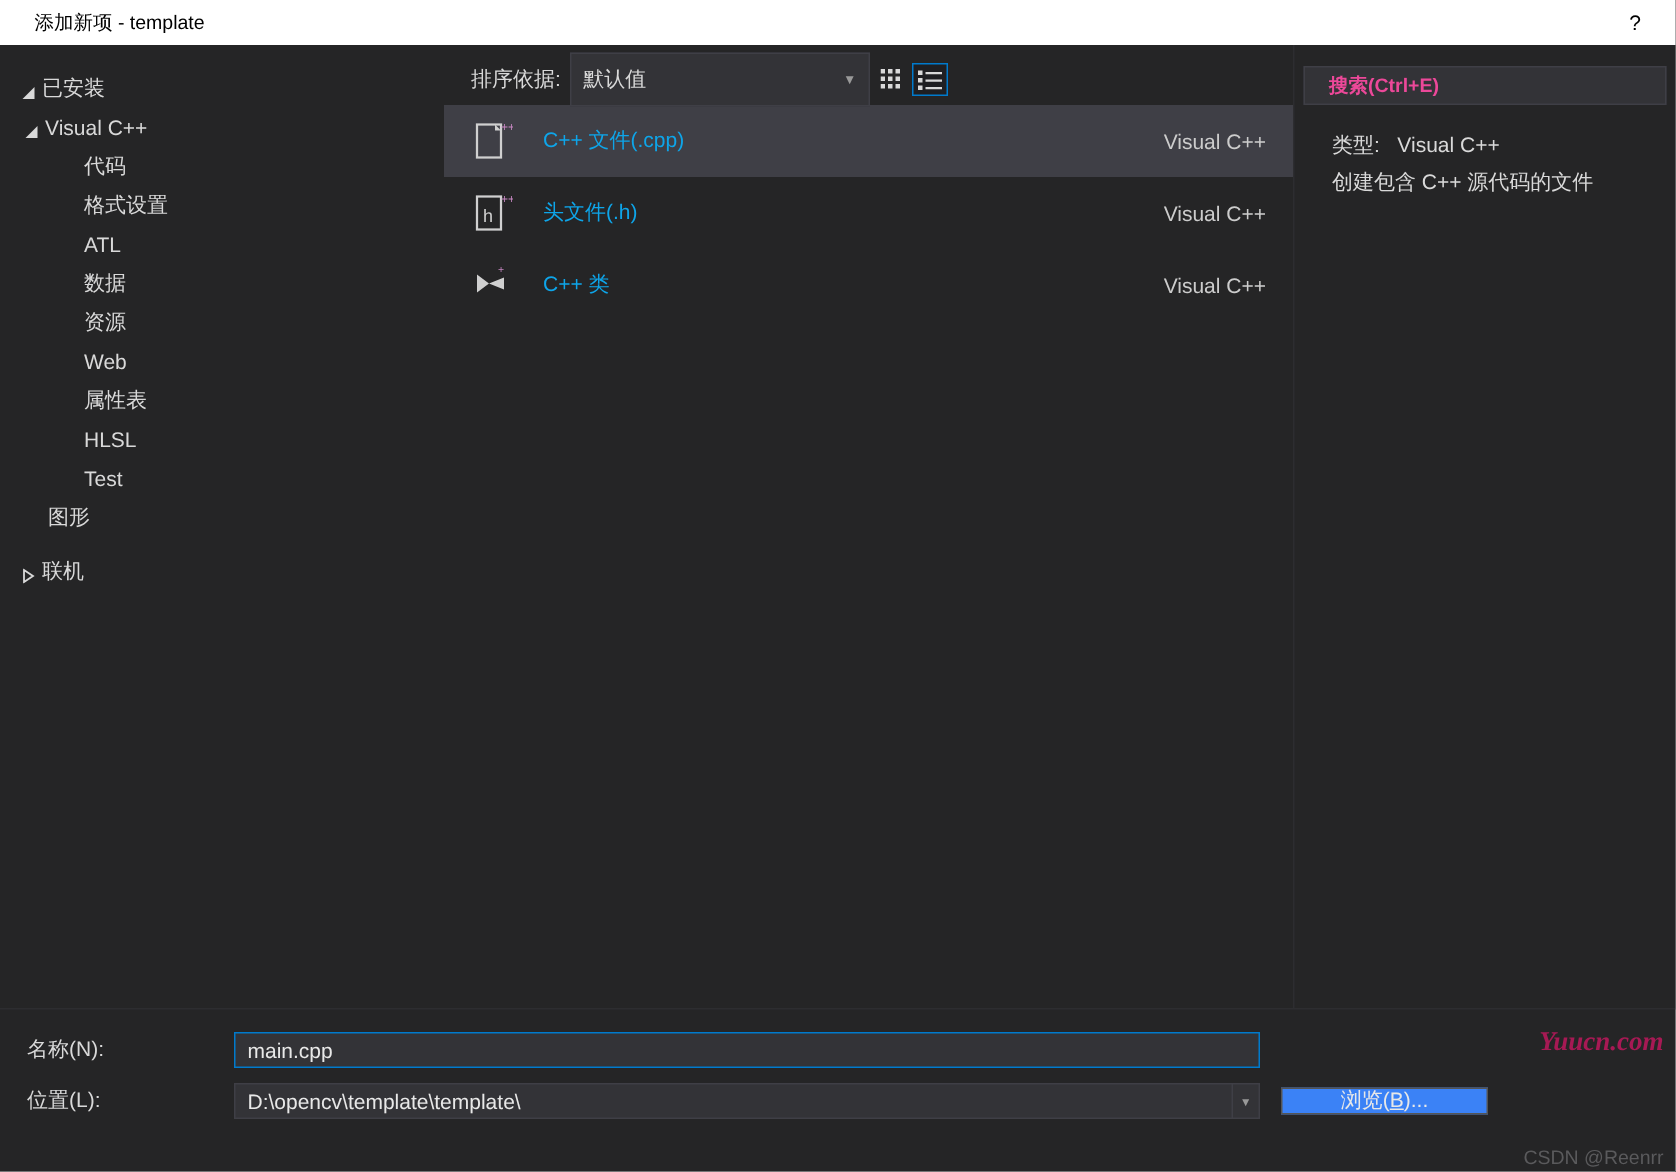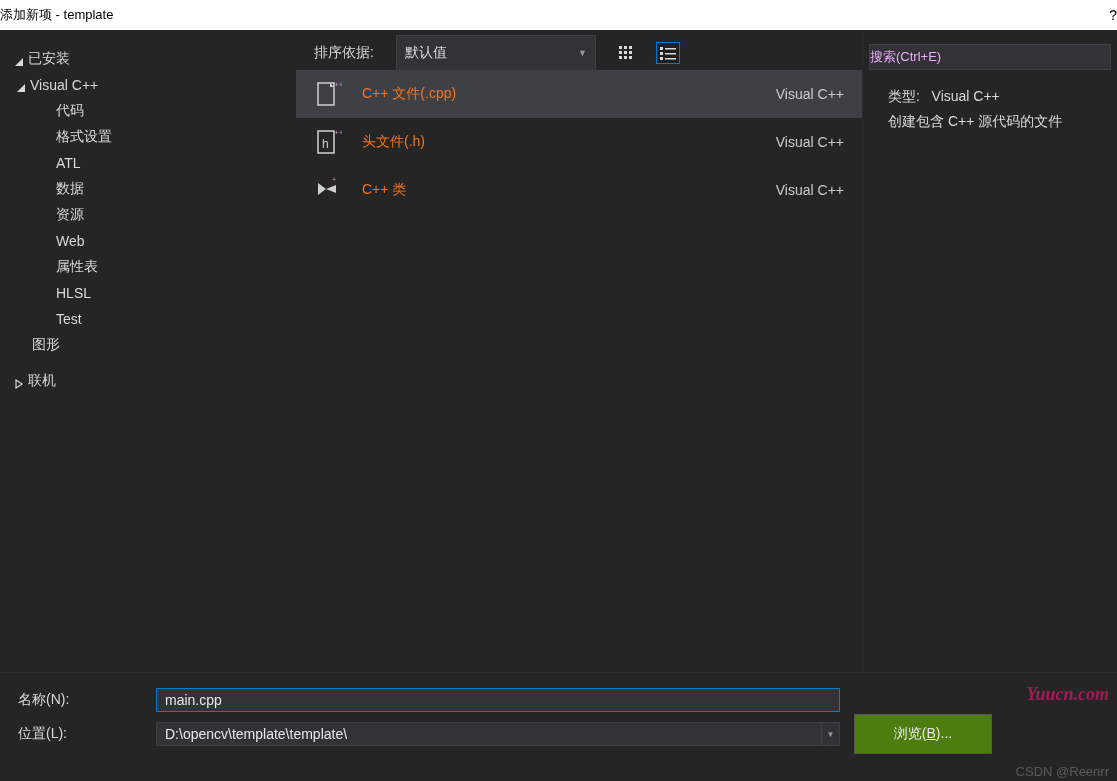--- a/index.html
+++ b/index.html
@@ -1,56 +1,56 @@
 <!DOCTYPE html>
 <html><head>
 <meta charset="utf-8">
 <style>
 * { margin: 0; padding: 0; box-sizing: border-box; font-family: "Microsoft YaHei", "Segoe UI", sans-serif; }
 body { background: #fff; width: 1117px; height: 781px; overflow: hidden; position: relative; }
-.titlebar { height: 30px; display: flex; align-items: center; padding: 0 0; color: #000; font-size: 13px; background: #fff; }
+.titlebar { height: 30px; display: flex; align-items: center; padding: 0 23px; color: #000; font-size: 13px; background: #fff; }
 .titlebar-help { margin-left: auto; color: #000; font-size: 14px; cursor: pointer; }
 .main { display: flex; height: 642px; background: #252526; }
 .sidebar { width: 296px; background: #252526; color: #d9d9d9; font-size: 14px; padding-top: 16px; }
 .tree-item { display: flex; align-items: center; height: 26px; cursor: pointer; }
 .arrow { width: 10px; height: 10px; margin-right: 4px; }
 .arrow svg { width: 10px; height: 10px; fill: #d9d9d9; }
 .lvl0 { padding-left: 14px; }
 .lvl1 { padding-left: 16px; }
 .lvl2 { padding-left: 32px; }
 .lvl3 { padding-left: 56px; }
 .center { flex: 1; background: #252526; display: flex; flex-direction: column; }
-.toolbar { height: 40px; display: flex; align-items: center; padding: 12px 10px 6px 18px; gap: 18px; color: #d9d9d9; font-size: 14px; }
+.toolbar { height: 40px; display: flex; align-items: center; padding: 12px 10px 6px 18px; gap: 2px; color: #d9d9d9; font-size: 14px; }
 .sort-label { margin-right: 4px; }
 .sort-select { width: 200px; height: 36px; background: #333337; border: 1px solid #3f3f46; color: #d9d9d9; display: flex; align-items: center; padding: 0 8px; position: relative; cursor: pointer; }
 .sort-select .dd { margin-left: auto; font-size: 9px; color: #999; }
 .view-btn { width: 24px; height: 22px; display: flex; align-items: center; justify-content: center; cursor: pointer; border: 1px solid transparent; }
 .view-btn.active { border: 1px solid #007acc; background: #1f1f22; }
 .view-btn svg { fill: #d9d9d9; }
 .template-list { flex: 1; }
 .template-row { height: 48px; display: flex; align-items: center; padding: 0 14px; cursor: pointer; }
 .template-row.selected { background: #3f3f46; }
 .template-icon { width: 34px; height: 34px; margin-right: 18px; display: flex; align-items: center; justify-content: center; position: relative; }
-.template-name { flex: 1; color: #f97316; font-size: 14px; }
+.template-name { flex: 1; color: #0ea5e9; font-size: 14px; }
 .template-lang { color: #cccccc; font-size: 14px; margin-right: 4px; }
 .right-panel { width: 255px; background: #252526; color: #d9d9d9; font-size: 14px; display: flex; flex-direction: column; border-left: 1px solid #2d2d30; }
-.search-box { height: 26px; margin: 14px 6px 14px 6px; background: #333337; border: 1px solid #3f3f46; color: #f0abfc; display: flex; align-items: center; padding: 0 0; font-size: 13px; }
+.search-box { height: 26px; margin: 14px 6px 14px 6px; background: #333337; border: 1px solid #3f3f46; color: #ec4899; display: flex; align-items: center; padding: 0 16px; font-size: 13px; font-weight: bold; }
 .info-area { padding: 0 25px; line-height: 1.8; }
 .info-label { color: #d9d9d9; }
 .info-value { color: #d9d9d9; }
 .bottom { background: #252526; height: 109px; padding: 10px 18px; color: #d9d9d9; font-size: 14px; border-top: 1px solid #2d2d30; }
 .form-row { display: flex; align-items: center; height: 34px; }
 .form-label { width: 138px; }
 .form-input { flex: 1; height: 24px; background: #333337; border: 1px solid #3f3f46; color: #e8e8e8; padding: 0 8px; font-size: 14px; font-family: inherit; outline: none; }
 .form-input.focused { border: 1px solid #007acc; }
 .form-input-wrap { flex: 1; display: flex; align-items: center; max-width: 684px; }
 .form-input-wrap2 { flex: 1; display: flex; align-items: center; max-width: 684px; gap: 0; }
 .location-input { flex: 1; height: 24px; background: #333337; border: 1px solid #3f3f46; color: #e8e8e8; padding: 0 8px; font-size: 14px; display: flex; align-items: center; }
 .dd-small { width: 18px; height: 24px; border: 1px solid #3f3f46; border-left: none; background: #333337; display: flex; align-items: center; justify-content: center; cursor: pointer; font-size: 8px; color: #999; }
-.browse-btn { margin-left: 14px; width: 138px; height: 40px; background: #4d7c0f; border: 1px solid #555; color: #e8e8e8; font-size: 14px; cursor: pointer; display: flex; align-items: center; justify-content: center; }
+.browse-btn { margin-left: 14px; width: 138px; height: 18px; background: #3b82f6; border: 1px solid #555; color: #e8e8e8; font-size: 14px; cursor: pointer; display: flex; align-items: center; justify-content: center; }
 .underline { text-decoration: underline; }
 .watermark1 { position: absolute; right: 8px; bottom: 76px; color: #be185d; font-size: 18px; font-style: italic; font-weight: bold; pointer-events: none; opacity: 0.85; font-family: "Times New Roman", serif; }
 .watermark2 { position: absolute; right: 8px; bottom: 2px; color: #5a5a5c; font-size: 13px; pointer-events: none; }
 </style>
 </head>
 <body>
 
 <div class="titlebar">
   <span>添加新项 - template</span>
   <span class="titlebar-help">?</span>

